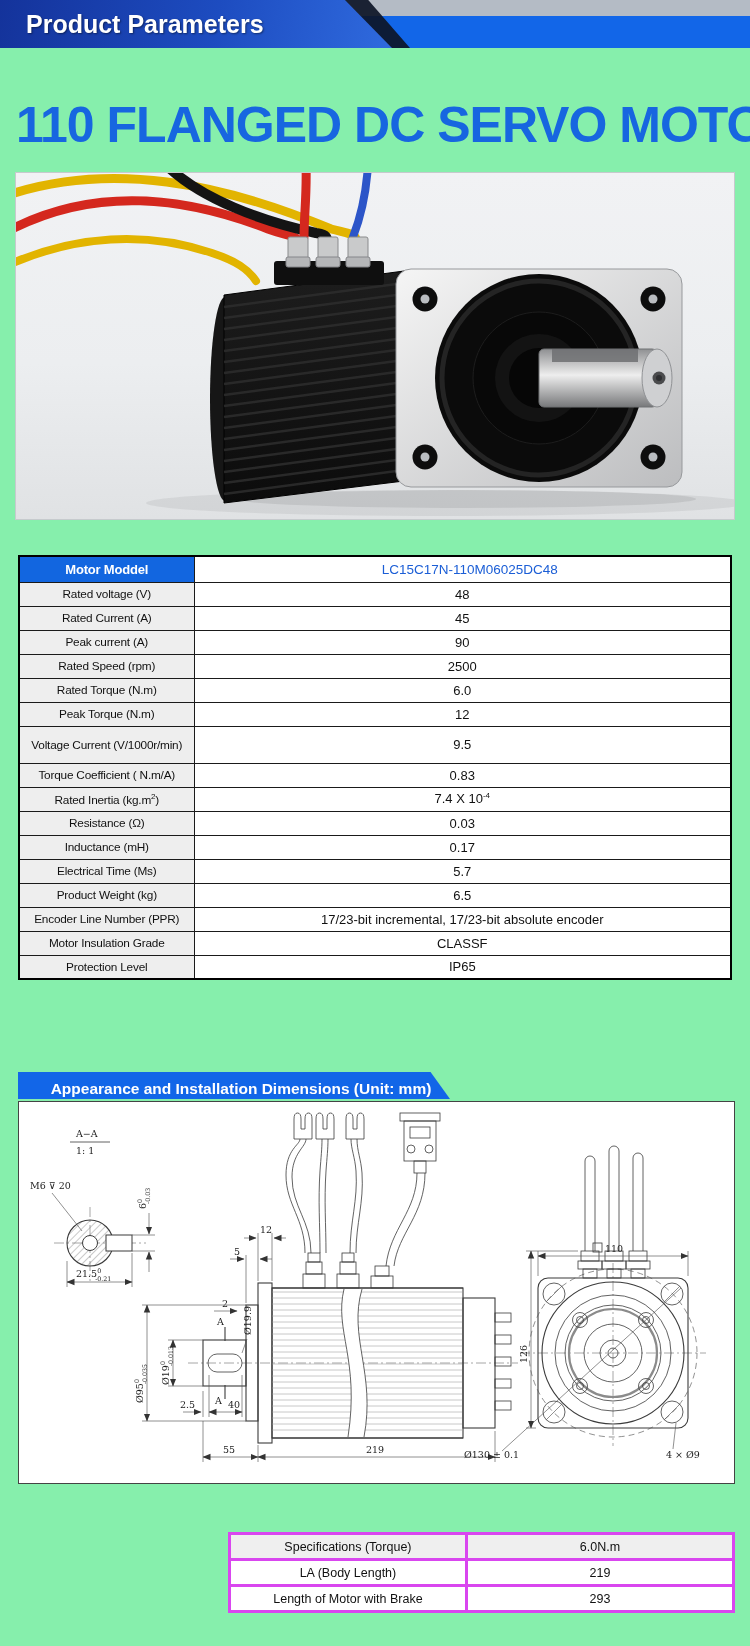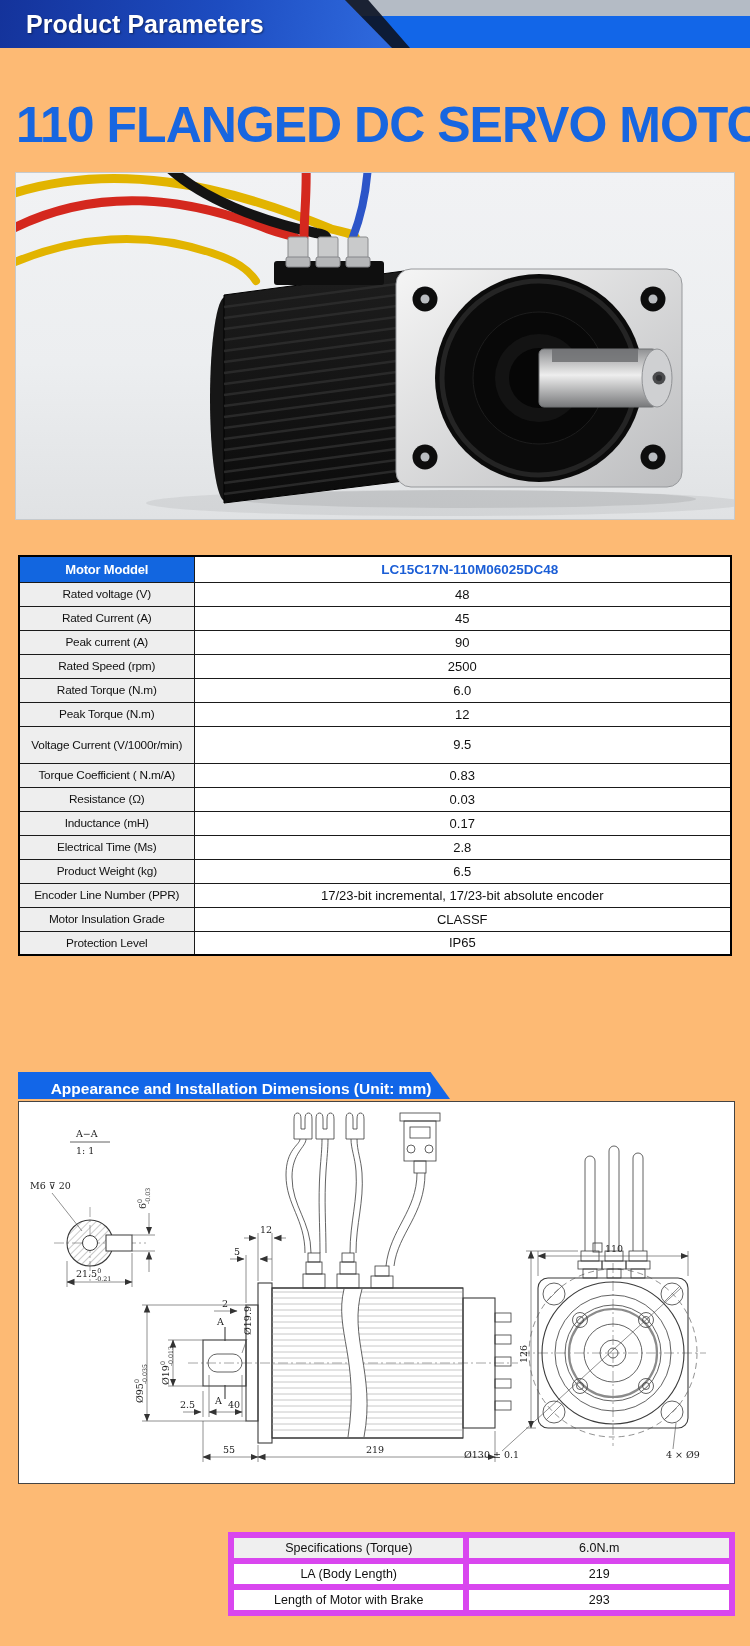--- a/index.html
+++ b/index.html
@@ -1,17 +1,17 @@
 <!DOCTYPE html>
 <html><head>
 <meta charset="utf-8">
 <style>
   * { margin:0; padding:0; box-sizing:border-box; }
   body { font-family:"Liberation Sans", sans-serif; background:#fff; }
-  .page { position:relative; width:750px; height:1646px; background:#fdba74; overflow:hidden; }
+  .page { position:relative; width:750px; height:1646px; background:#86efac; overflow:hidden; }
 
   
   .banner { position:absolute; left:0; top:0; width:750px; height:48px; background:#fff; }
   .banner-gray { position:absolute; left:335px; top:0; right:0; height:16px; background:#b4bbc5; }
   .banner-blue { position:absolute; left:335px; top:16px; right:0; height:32px; background:#1266e8; }
   .banner-shadow { position:absolute; left:338px; top:0; width:72px; height:48px; background:#0d1526; clip-path:polygon(8% 0, 42% 0, 100% 100%, 72% 100%); opacity:.92; }
   .banner-dark { position:absolute; left:0; top:0; width:392px; height:48px;
      background:linear-gradient(100deg,#14339b 0%, #1d4cc0 55%, #2f6ade 100%);
      clip-path:polygon(0 0, 88% 0, 100% 100%, 0 100%); }
   .banner-dark span { display:block; padding-left:26px; line-height:48px; color:#fff; font-size:25px; font-weight:700; text-shadow:1px 1px 2px rgba(0,0,0,.45); }
@@ -26,21 +26,21 @@
 
   
   table.spec { position:absolute; left:18px; top:555px; width:714px; border-collapse:collapse; table-layout:fixed; border:2px solid #000; }
   table.spec td { border:1px solid #1a1a1a; text-align:center; vertical-align:middle; padding:1px 3px; }
   table.spec tr { height:24px; }
   table.spec tr.hdr { height:26px; }
   table.spec tr.tall { height:37px; }
   table.spec td.lbl { width:175px; background:#eeeeee; font-size:11.8px; color:#111; letter-spacing:-.2px; }
   table.spec td.val { font-size:13px; color:#111; background:#fff; }
   table.spec td.h-lbl { background:#1266e0; color:#fff; font-weight:700; font-size:13px; }
-  table.spec td.h-val { color:#1b5ed6; font-weight:700; font-size:13.5px; background:#fff;padding-left:18px; }
+  table.spec td.h-val { color:#1b5ed6; font-weight:400; font-size:13.5px; background:#fff;padding-left:18px; }
   sup { font-size:8px; }
 
   
   .sec2 { position:absolute; left:18px; top:1072px; width:432px; height:27px; background:#1266e8;
      clip-path:polygon(0 0, 95.5% 0, 100% 100%, 0 100%);text-align:center; }
   .sec2 span { display:block; padding-left:14px; line-height:33px; color:#fff; font-size:15.5px; font-weight:700; }
   .sec2-line { position:absolute; left:18px; top:1102px; width:717px; height:3px; background:#1266e8; }
 
   
   .drawing { position:absolute; left:18px; top:1101px; width:717px; height:383px; background:#fff; }
@@ -48,21 +48,21 @@
   .o { stroke:#3b3b3b; fill:none; stroke-width:1.1; }
   .o2 { stroke:#3b3b3b; fill:none; stroke-width:.8; }
   .t { stroke:#555; fill:none; stroke-width:.65; }
   .hd { stroke-dasharray:6 4; }
   .cl { stroke:#777; fill:none; stroke-width:.65; stroke-dasharray:10 3 2 3; }
   text.d { font-family:"DejaVu Serif", serif; font-size:9.5px; fill:#1c1c1c; }
   tspan.tol { font-size:6.3px; }
 
   
   table.dims { position:absolute; left:228px; top:1532px; width:507px; border-collapse:collapse; table-layout:fixed; border:2px solid #111; }
-  table.dims td { border:6px solid #d946ef; text-align:center; vertical-align:middle; font-size:12.5px; color:#111; height:26px; background:#fff; }
+  table.dims td { border:3px solid #d946ef; text-align:center; vertical-align:middle; font-size:12.5px; color:#111; height:26px; background:#fff; }
   table.dims tr.hdr td { background:#efefef; }
   table.dims td.c1 { width:47%; }
 </style>
 </head>
 <body>
 
 <div class="page">
 
   <div class="banner">
     <div class="banner-gray"></div>
@@ -174,30 +174,34 @@
         </tr>
     <tr class="tall">
           <td class="lbl">Voltage Current (V/1000r/min)</td>
           <td class="val">9.5</td>
         </tr>
     <tr>
           <td class="lbl">Torque Coefficient ( N.m/A)</td>
           <td class="val">0.83</td>
         </tr>
     <tr>
+      <td class="lbl"><span>Rated Inertia (kg.m</span><sup>2</sup><span>)</span></td>
+      <td class="val"><span>7.4 X 10</span><sup>-4</sup></td>
+    </tr>
+    <tr>
           <td class="lbl">Resistance (Ω)</td>
           <td class="val">0.03</td>
         </tr>
     <tr>
           <td class="lbl">Inductance (mH)</td>
           <td class="val">0.17</td>
         </tr>
     <tr>
           <td class="lbl">Electrical Time (Ms)</td>
-          <td class="val">2.8</td>
+          <td class="val">5.7</td>
         </tr>
     <tr>
           <td class="lbl">Product Weight (kg)</td>
           <td class="val">6.5</td>
         </tr>
     <tr>
           <td class="lbl">Encoder Line Number (PPR)</td>
           <td class="val">17/23-bit incremental, 17/23-bit absolute encoder</td>
         </tr>
     <tr>

